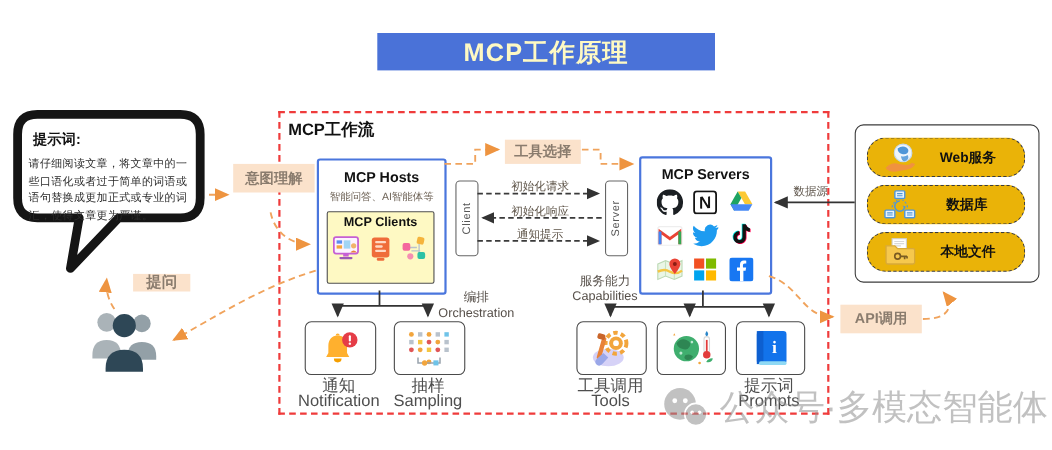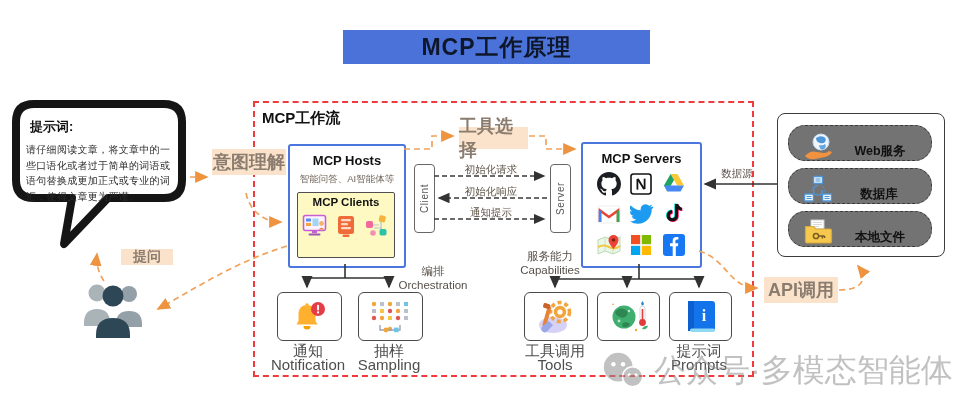--- a/index.html
+++ b/index.html
@@ -1,36 +1,36 @@
 <!DOCTYPE html>
 <html><head>
 <meta charset="utf-8">
 <style>
   html,body{margin:0;padding:0;background:#fff}
   .stage{position:relative;width:956px;height:409px;background:#fff;overflow:hidden;
          font-family:"Liberation Sans","DejaVu Sans",sans-serif;color:#222}
   .abs{position:absolute}
-  .banner{background:#4a72d8;color:#0f172a;font-weight:bold;font-size:23px;
+  .banner{background:#4a72d8;color:#fef9c3;font-weight:bold;font-size:23px;
           display:flex;align-items:center;justify-content:center;letter-spacing:1px}
-  .tag{position:absolute;background:#fbe2cb;color:#8a7c6e;font-weight:bold;font-size:18px;
+  .tag{position:absolute;background:#fbe2cb;color:#8a7c6e;font-weight:bold;font-size:13px;
        display:flex;align-items:center;justify-content:center;z-index:7}
   .redbox{position:absolute;border:2px dashed #ef3b3b;z-index:1}
   .bluebox{position:absolute;background:#fff;border:2px solid #4a76dd;border-radius:3px;z-index:2}
   .graybox{position:absolute;background:#fef9c3;border:1.5px solid #4f4f4f;border-radius:2px}
   .vbox{position:absolute;width:19px;height:67px;background:#fff;border:1.5px solid #666;border-radius:4px;
         display:flex;align-items:center;justify-content:center;z-index:2}
   .vbox span{transform:rotate(-90deg);font-size:10px;color:#555;letter-spacing:.6px;white-space:nowrap}
   .msg{position:absolute;left:433px;width:116px;text-align:center;font-size:10.5px;color:#5d5347;z-index:4}
   .fbox{position:absolute;width:63px;height:47px;background:#fff;border:1.6px solid #4a4a4a;border-radius:6px;
         display:flex;align-items:center;justify-content:center;z-index:2}
   .flabel{position:absolute;width:100px;text-align:center;font-size:15px;color:#4e4e4e;line-height:14px;z-index:4}
   .sublab{position:absolute;text-align:center;font-size:11.5px;color:#57504a;line-height:13.5px;z-index:4}
   .rightbox{position:absolute;background:#fff;border:1.6px solid #3c3c3c;border-radius:8px;z-index:2}
-  .ds-item{position:absolute;left:10px;width:142px;height:34px;background:#737373;border:1.6px dashed #3c3c3c;
-           border-radius:17px;display:flex;align-items:flex-end}
+  .ds-item{position:absolute;left:10px;width:142px;height:34px;background:#eab308;border:1.6px dashed #3c3c3c;
+           border-radius:17px;display:flex;align-items:center}
   .ds-item .lbl{flex:1;text-align:center;font-weight:bold;font-size:12.5px;color:#111;margin-right:6px}
   .overlay{position:absolute;left:0;top:0;z-index:6;pointer-events:none}
   .watermark{position:absolute;left:600px;top:348px;display:flex;align-items:center;gap:8px;
              opacity:.55;z-index:10;pointer-events:none}
   .watermark .wm-text{font-size:32px;color:#8f8f8f;white-space:nowrap}
   .bubble-head{position:absolute;left:30px;top:118px;font-weight:bold;font-size:13px;color:#111;z-index:3}
   .bubble-body{position:absolute;left:26px;top:142px;width:152px;font-size:10px;line-height:15.5px;
                color:#2b2b2b;z-index:3;letter-spacing:.3px}
   .hosts-title{position:absolute;left:0;width:100%;text-align:center;font-weight:bold;font-size:13px;color:#111}
   .hosts-sub{position:absolute;left:0;width:100%;text-align:center;font-size:9.5px;color:#6f6458}

